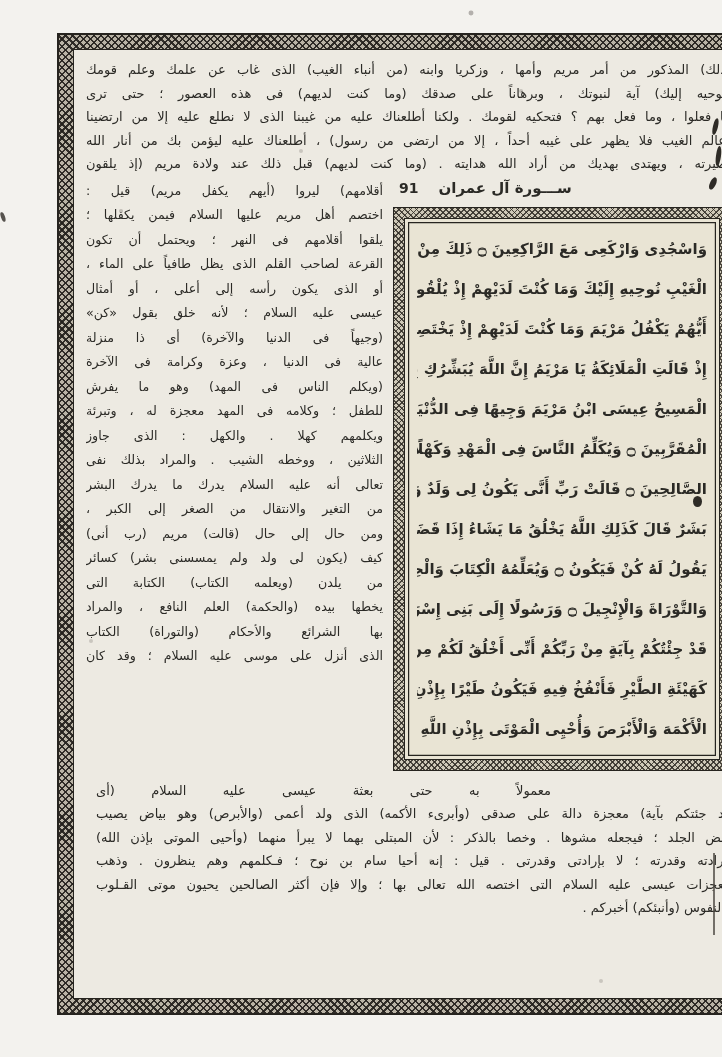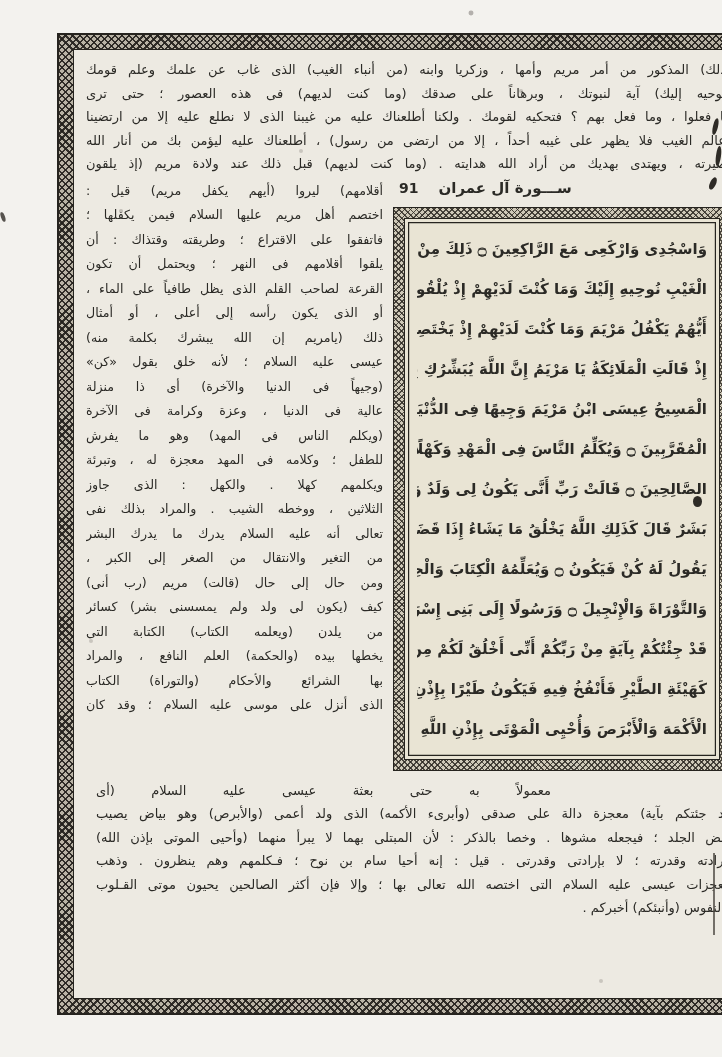--- a/index.html
+++ b/index.html
@@ -132,25 +132,23 @@
                   <div class="line">كَهَيْئَةِ الطَّيْرِ فَأَنْفُخُ فِيهِ فَيَكُونُ طَيْرًا بِإِذْنِ اللَّهِ وَأُبْرِئُ</div>
                   <div class="line last">الْأَكْمَهَ وَالْأَبْرَصَ وَأُحْيِى الْمَوْتَى بِإِذْنِ اللَّهِ وَأُنَبِّئُكُمْ</div>
                 </div>
             </div>
           </div>
         </div>
 
         <div class="left-col">
             <div class="line">أقلامهم) ليروا (أيهم يكفل مريم) قيل :</div>
             <div class="line">اختصم أهل مريم عليها السلام فيمن يكفلها ؛</div>
-            <div class="line">فاتفقوا على الاقتراع ؛ وطريقته وقتذاك : أن</div>
             <div class="line">يلقوا أقلامهم فى النهر ؛ ويحتمل أن تكون</div>
             <div class="line">القرعة لصاحب القلم الذى يظل طافياً على الماء ،</div>
             <div class="line">أو الذى يكون رأسه إلى أعلى ، أو أمثال</div>
-            <div class="line">ذلك (يامريم إن الله يبشرك بكلمة منه)</div>
             <div class="line">عيسى عليه السلام ؛ لأنه خلق بقول «كن»</div>
             <div class="line">(وجيهاً فى الدنيا والآخرة) أى ذا منزلة</div>
             <div class="line">عالية فى الدنيا ، وعزة وكرامة فى الآخرة</div>
             <div class="line">(ويكلم الناس فى المهد) وهو ما يفرش</div>
             <div class="line">للطفل ؛ وكلامه فى المهد معجزة له ، وتبرئة</div>
             <div class="line">ويكلمهم كهلا .  والكهل : الذى جاوز</div>
             <div class="line">الثلاثين ، ووخطه الشيب .  والمراد بذلك نفى</div>
             <div class="line">تعالى أنه عليه السلام يدرك ما يدرك البشر</div>
             <div class="line">من التغير والانتقال من الصغر إلى الكبر ،</div>
             <div class="line">ومن حال إلى حال (قالت) مريم (رب أنى)</div>

